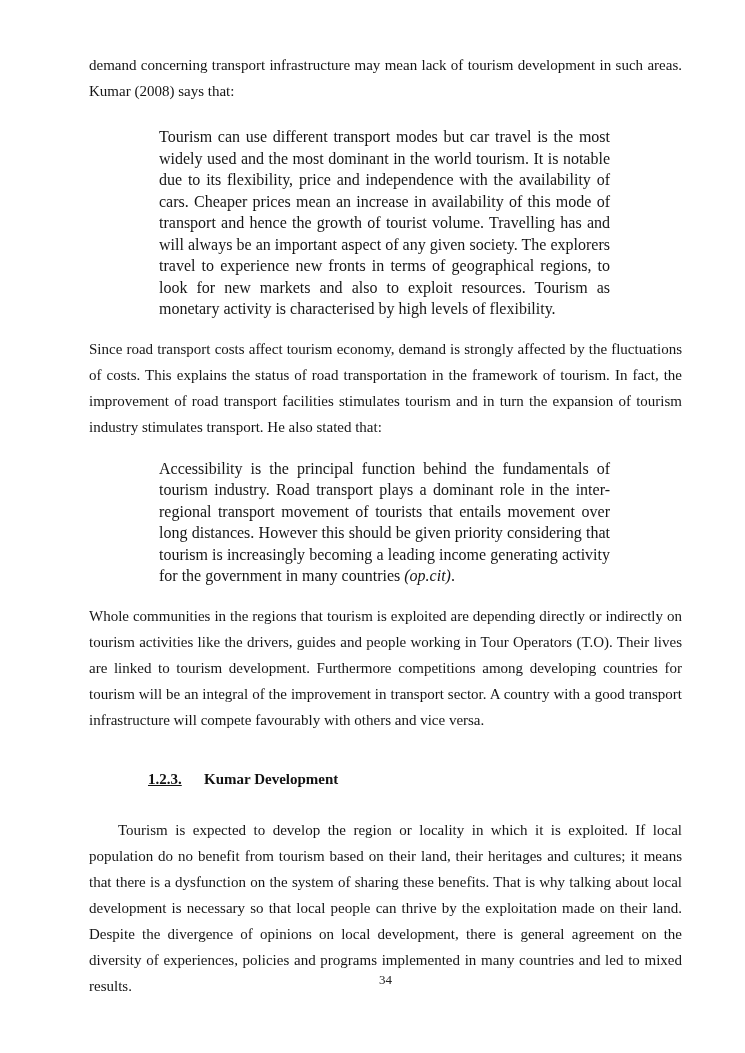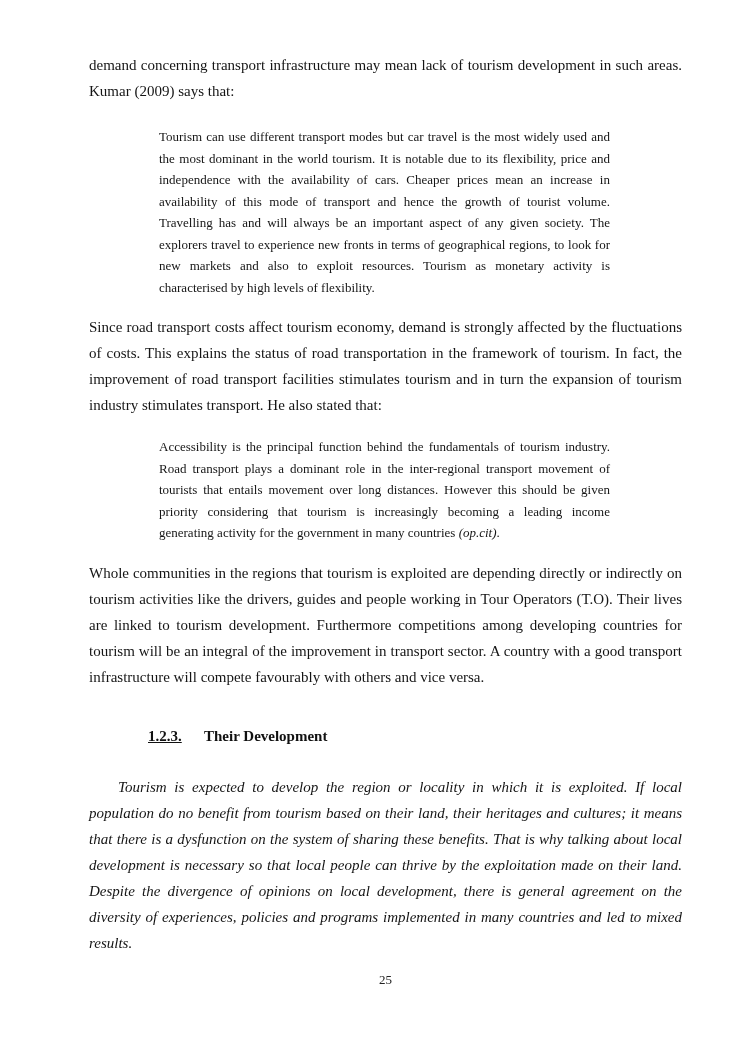--- a/index.html
+++ b/index.html
@@ -21,63 +21,63 @@
   p.body-text {
     margin: 0 0 22px 0;
     font-size: 15px;
     line-height: 26px;
     text-align: justify;
   }
   p.body-text.space-after-lg { margin-bottom: 36px; }
   blockquote.quote {
     margin: 0 72px 16px 70px;
     padding: 0;
-    font-size: 13px;
+    font-size: 16px;
     line-height: 21.5px;
     text-align: justify;
   }
   h3.section-heading {
     margin: 4px 0 28px 0;
     padding-left: 59px;
     font-size: 15px;
     line-height: 20px;
     font-weight: bold;
     color: #111111;
   }
   h3.section-heading .hnum {
     display: inline-block;
     min-width: 56px;
     text-decoration: underline;
   }
-  p.indent-first { text-indent: 29px; font-style: italic; }
+  p.indent-first { text-indent: 29px; }
   .page-number {
     position: absolute;
     left: 89px;
     width: 593px;
     top: 972px;
     text-align: center;
     font-size: 13px;
     color: #222222;
   }
   em.citation { font-style: italic; }
 </style>
 </head>
 <body>
 
 <div class="page">
 
-  <p class="body-text">demand concerning transport infrastructure may mean lack of tourism development in such areas. Kumar (2009) says that:</p>
+  <p class="body-text">demand concerning transport infrastructure may mean lack of tourism development in such areas. Kumar (2008) says that:</p>
 
   <blockquote class="quote">Tourism can use different transport modes but car travel is the most widely used and the most dominant in the world tourism. It is notable due to its flexibility, price and independence with the availability of cars. Cheaper prices mean an increase in availability of this mode of transport and hence the growth of tourist volume. Travelling has and will always be an important aspect of any given society. The explorers travel to experience new fronts in terms of geographical regions, to look for new markets and also to exploit resources. Tourism as monetary activity is characterised by high levels of flexibility.</blockquote>
 
   <p class="body-text" style="margin-bottom:18px;">Since road transport costs affect tourism economy, demand is strongly affected by the fluctuations of costs. This explains the status of road transportation in the framework of tourism. In fact, the improvement of road transport facilities stimulates tourism and in turn the expansion of tourism industry stimulates transport. He also stated that:</p>
 
   <blockquote class="quote"><span>Accessibility is the principal function behind the fundamentals of tourism industry. Road transport plays a dominant role in the inter-regional transport movement of tourists that entails movement over long distances. However this should be given priority considering that tourism is increasingly becoming a leading income generating activity for the government in many countries </span><em class="citation">(op.cit)</em><span>.</span></blockquote>
 
   <p class="body-text space-after-lg">Whole communities in the regions that tourism is exploited are depending directly or indirectly on tourism activities like the drivers, guides and people working in Tour Operators (T.O). Their lives are linked to tourism development. Furthermore competitions among developing countries for tourism will be an integral of the improvement in transport sector. A country with a good transport infrastructure will compete favourably with others and vice versa.</p>
 
-  <h3 class="section-heading"><span class="hnum">1.2.3.</span><span>Their Development</span></h3>
+  <h3 class="section-heading"><span class="hnum">1.2.3.</span><span>Kumar Development</span></h3>
 
   <p class="body-text indent-first">Tourism is expected to develop the region or locality in which it is exploited. If local population do no benefit from tourism based on their land, their heritages and cultures; it means that there is a dysfunction on the system of sharing these benefits. That is why talking about local development is necessary so that local people can thrive by the exploitation made on their land. Despite the divergence of opinions on local development, there is general agreement on the diversity of experiences, policies and programs implemented in many countries and led to mixed results.</p>
 
-  <div class="page-number">25</div>
+  <div class="page-number">34</div>
 
 </div>
 
 </body></html>

